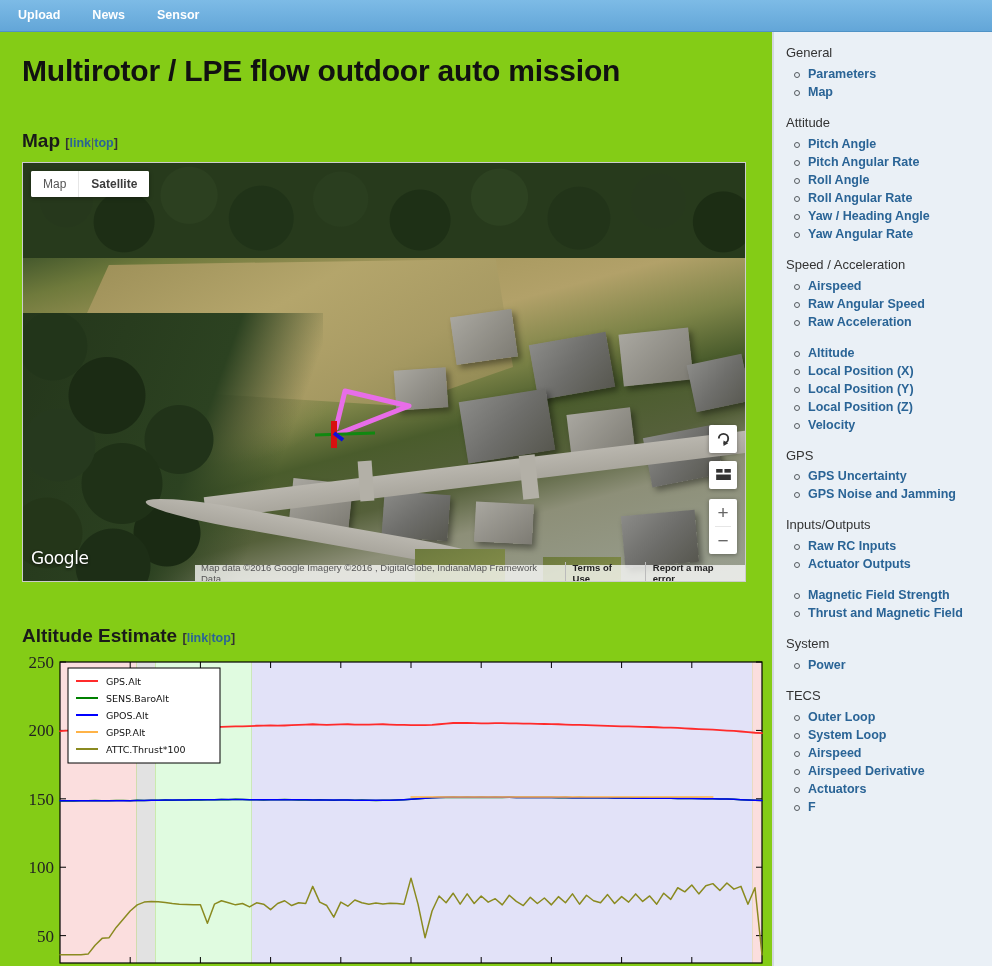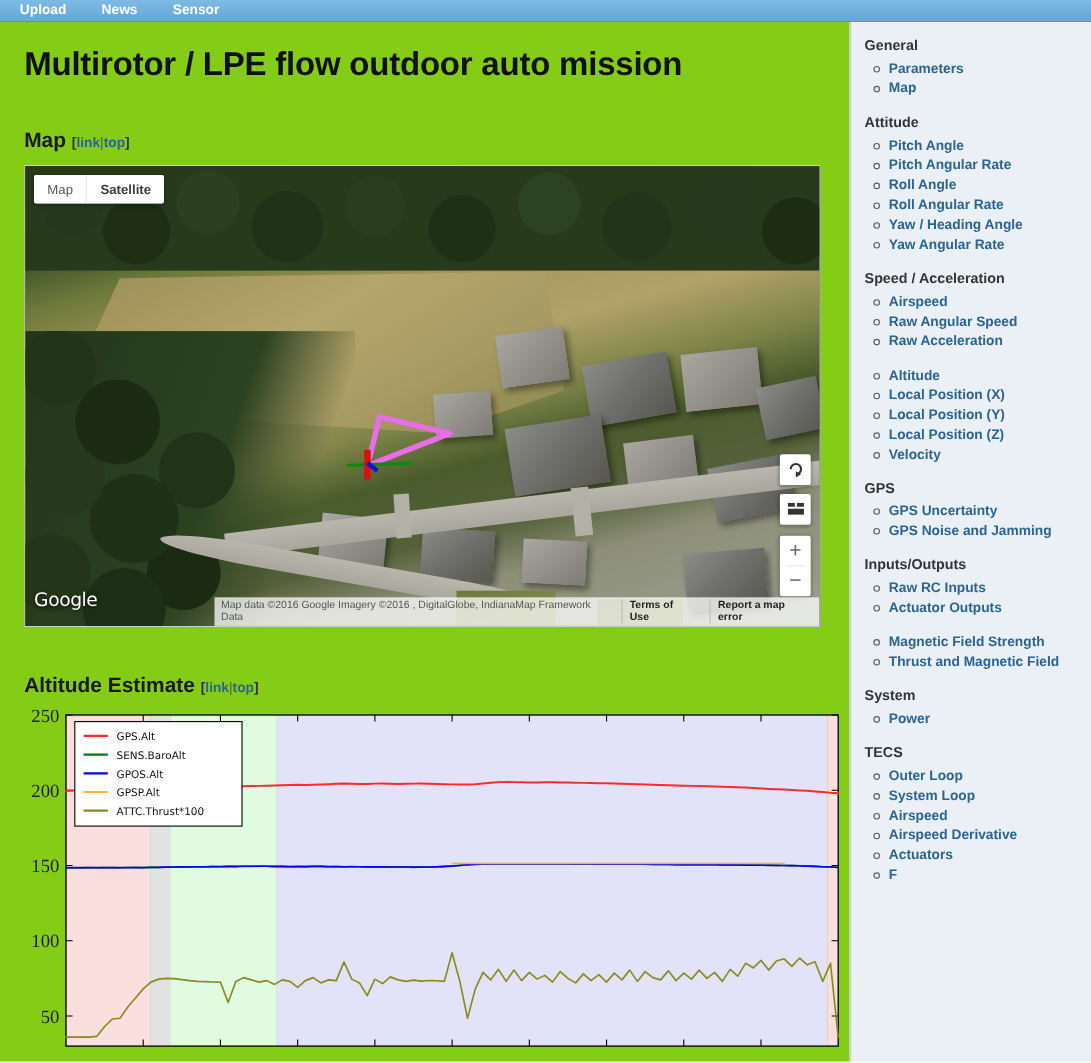--- a/index.html
+++ b/index.html
@@ -9,21 +9,21 @@
     width: 992px; height: 966px;
     overflow: hidden;
     background: #ffffff;
     font-family: "Liberation Sans", sans-serif;
     font-size: 13px;
     color: #333333;
   }
 
   
   .navbar {
-    height: 20px;
+    height: 32px;
     background: linear-gradient(to bottom, #7dbbe6 0%, #63a6d8 100%);
     border-bottom: 1px solid #4f93c6;
     display: flex;
     align-items: center;
     padding-left: 18px;
     position: relative;
     z-index: 20;
   }
   .navbar a {
     color: #ffffff;
@@ -201,21 +201,21 @@
   .google-logo {
     position: absolute; left: 8px; bottom: 13px;
     z-index: 6; color: #ffffff;
     font-size: 17px; letter-spacing: -0.4px;
     text-shadow: 0 1px 3px rgba(0,0,0,0.7);
     font-family: "DejaVu Sans", sans-serif;
   }
 
   .map-attrib {
     position: absolute; left: 172px; right: 0; bottom: 0;
-    height: 26px;
+    height: 16px;
     background: rgba(255,255,255,0.75);
     display: flex; align-items: center;
     font-size: 9.5px; color: #444444;
     z-index: 6;
     padding-left: 6px;
   }
   .map-attrib .atxt { color: #555; }
   .map-attrib .alink {
     color: #222; text-decoration: none; font-weight: bold;
     padding: 0 7px; border-left: 1px solid #bbb;
@@ -235,21 +235,21 @@
   .sidebar {
     width: 219px;
     background: #eaf0f6;
     border-left: 1px solid #cfd9e2;
     padding: 12px 0 0 12px;
     overflow: hidden;
   }
   .side-group { margin-bottom: 13px; }
   .side-group h3 {
     font-size: 13px;
-    font-weight: bold;
+    font-weight: normal;
     color: #333333;
     margin: 0 0 2px 0;
     line-height: 1.45;
   }
   .side-group ul {
     list-style: none;
     margin: 0; padding: 0 0 0 18px;
   }
   .side-group li {
     position: relative;

